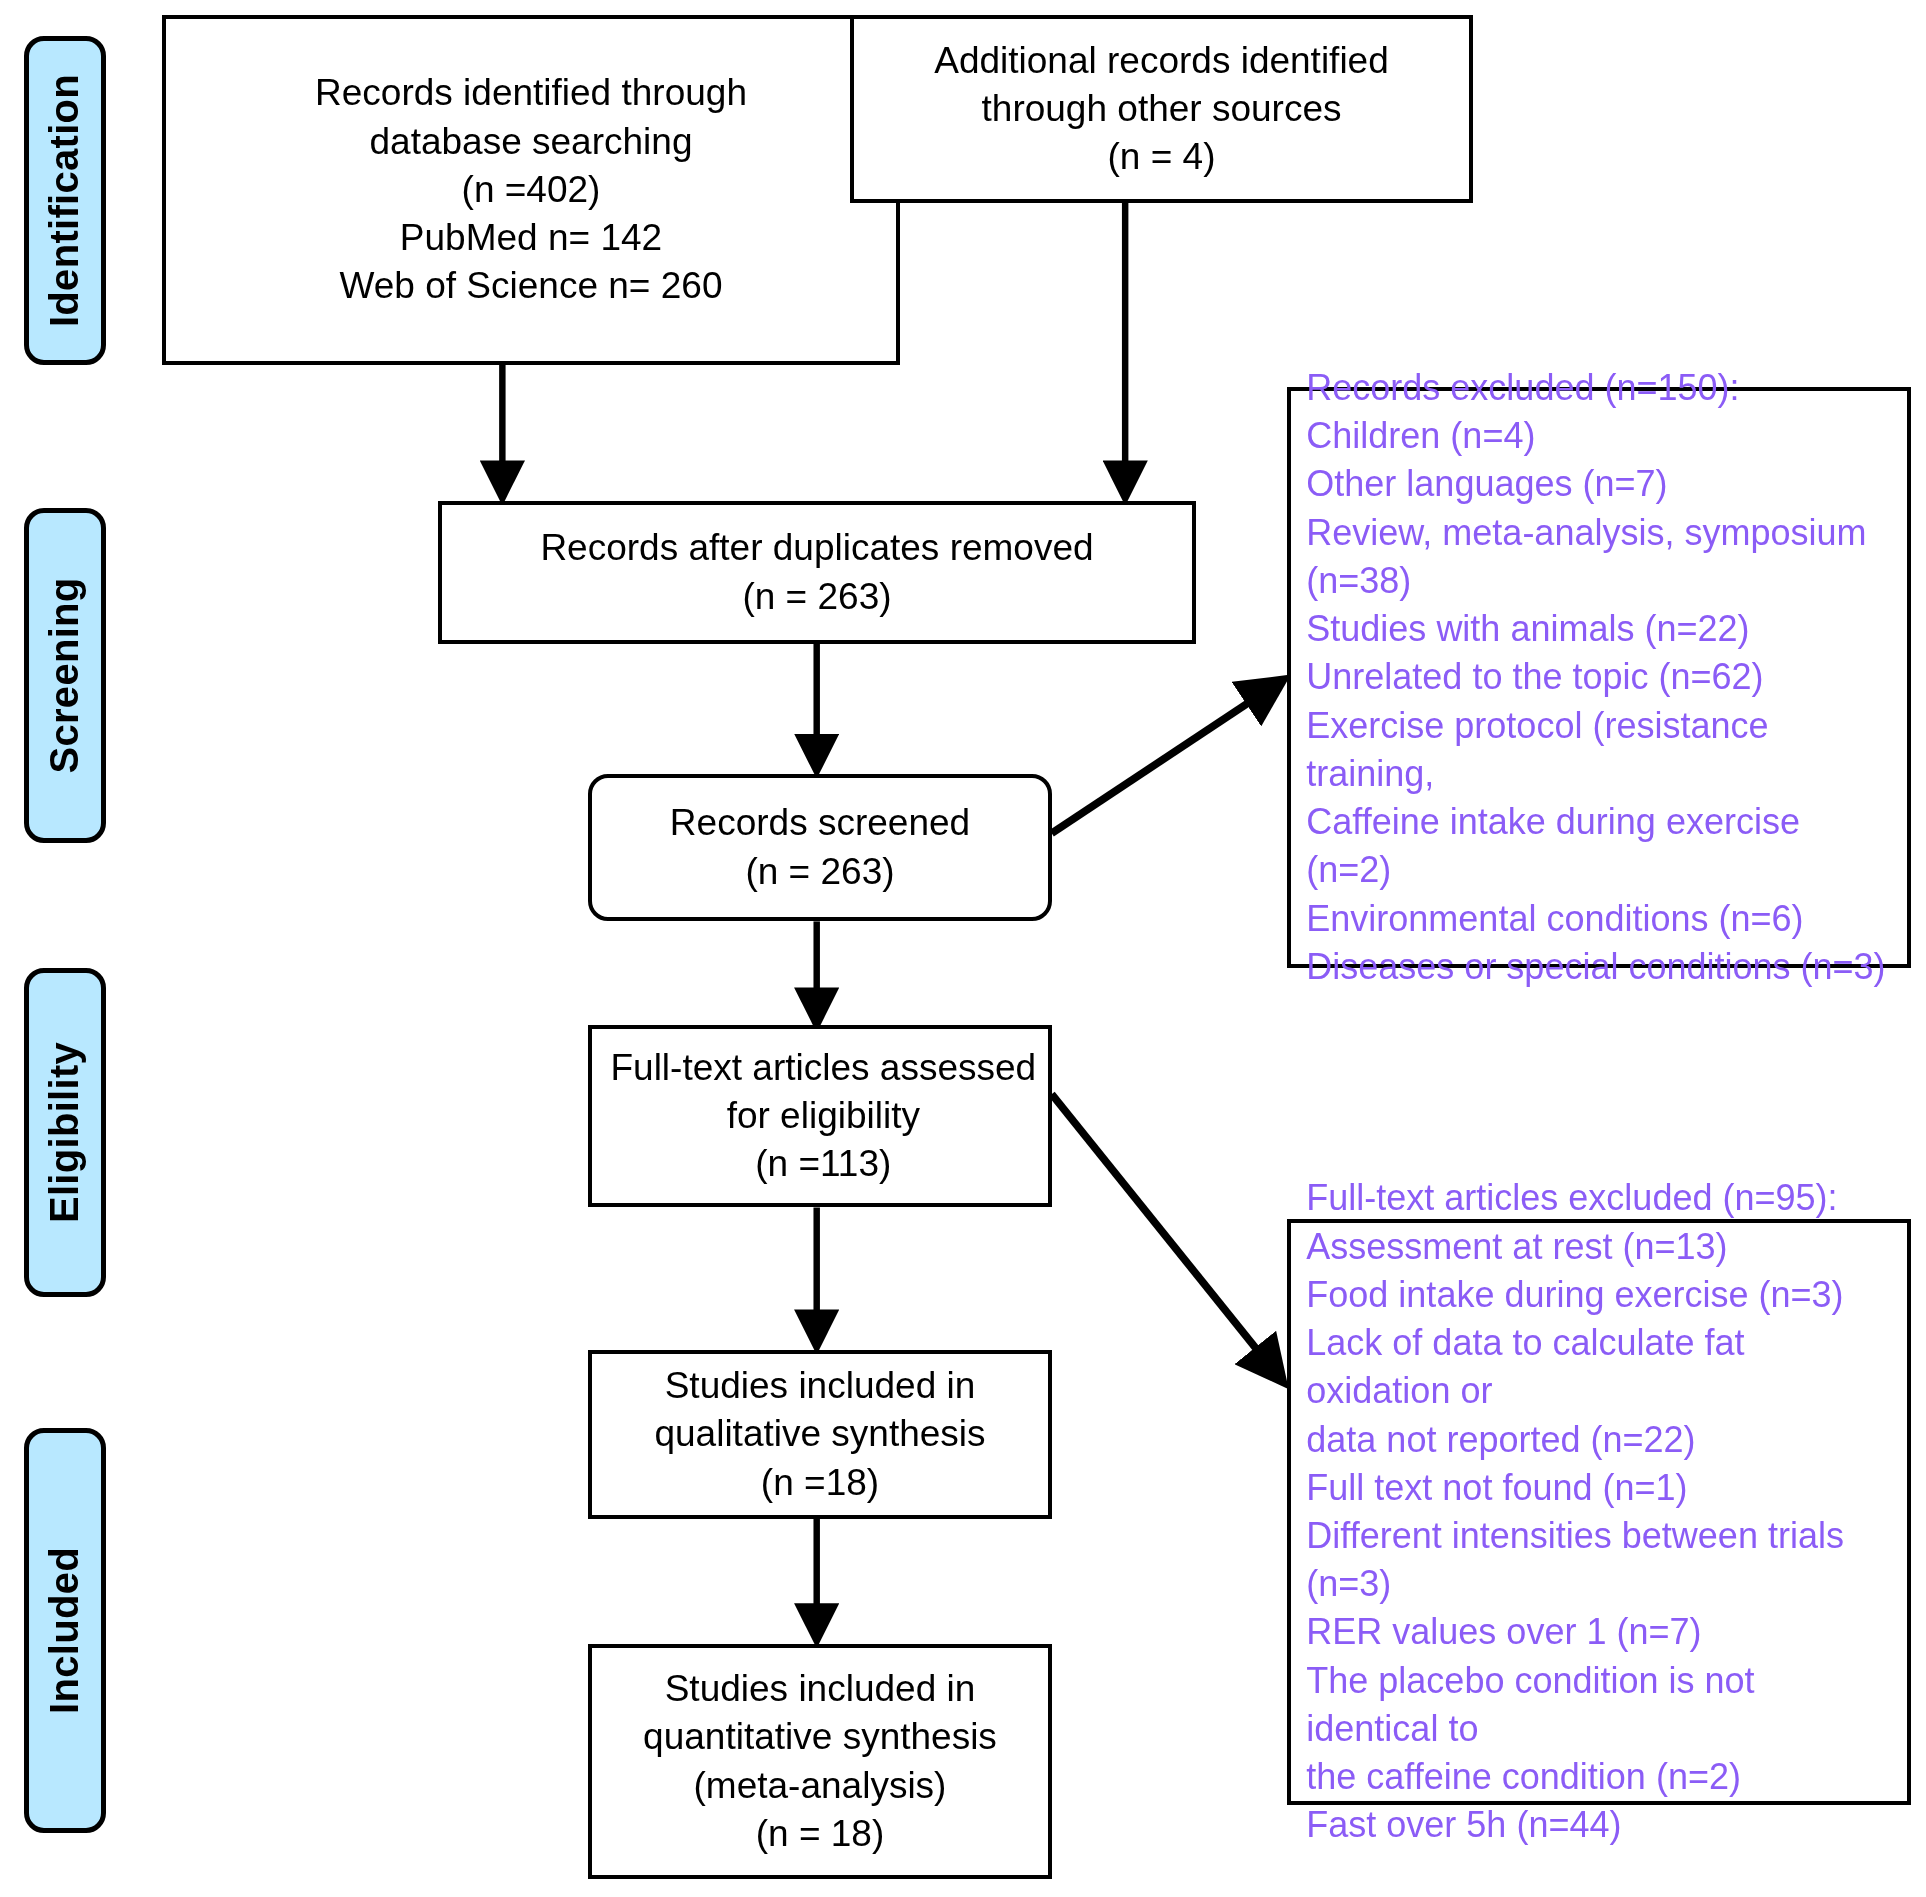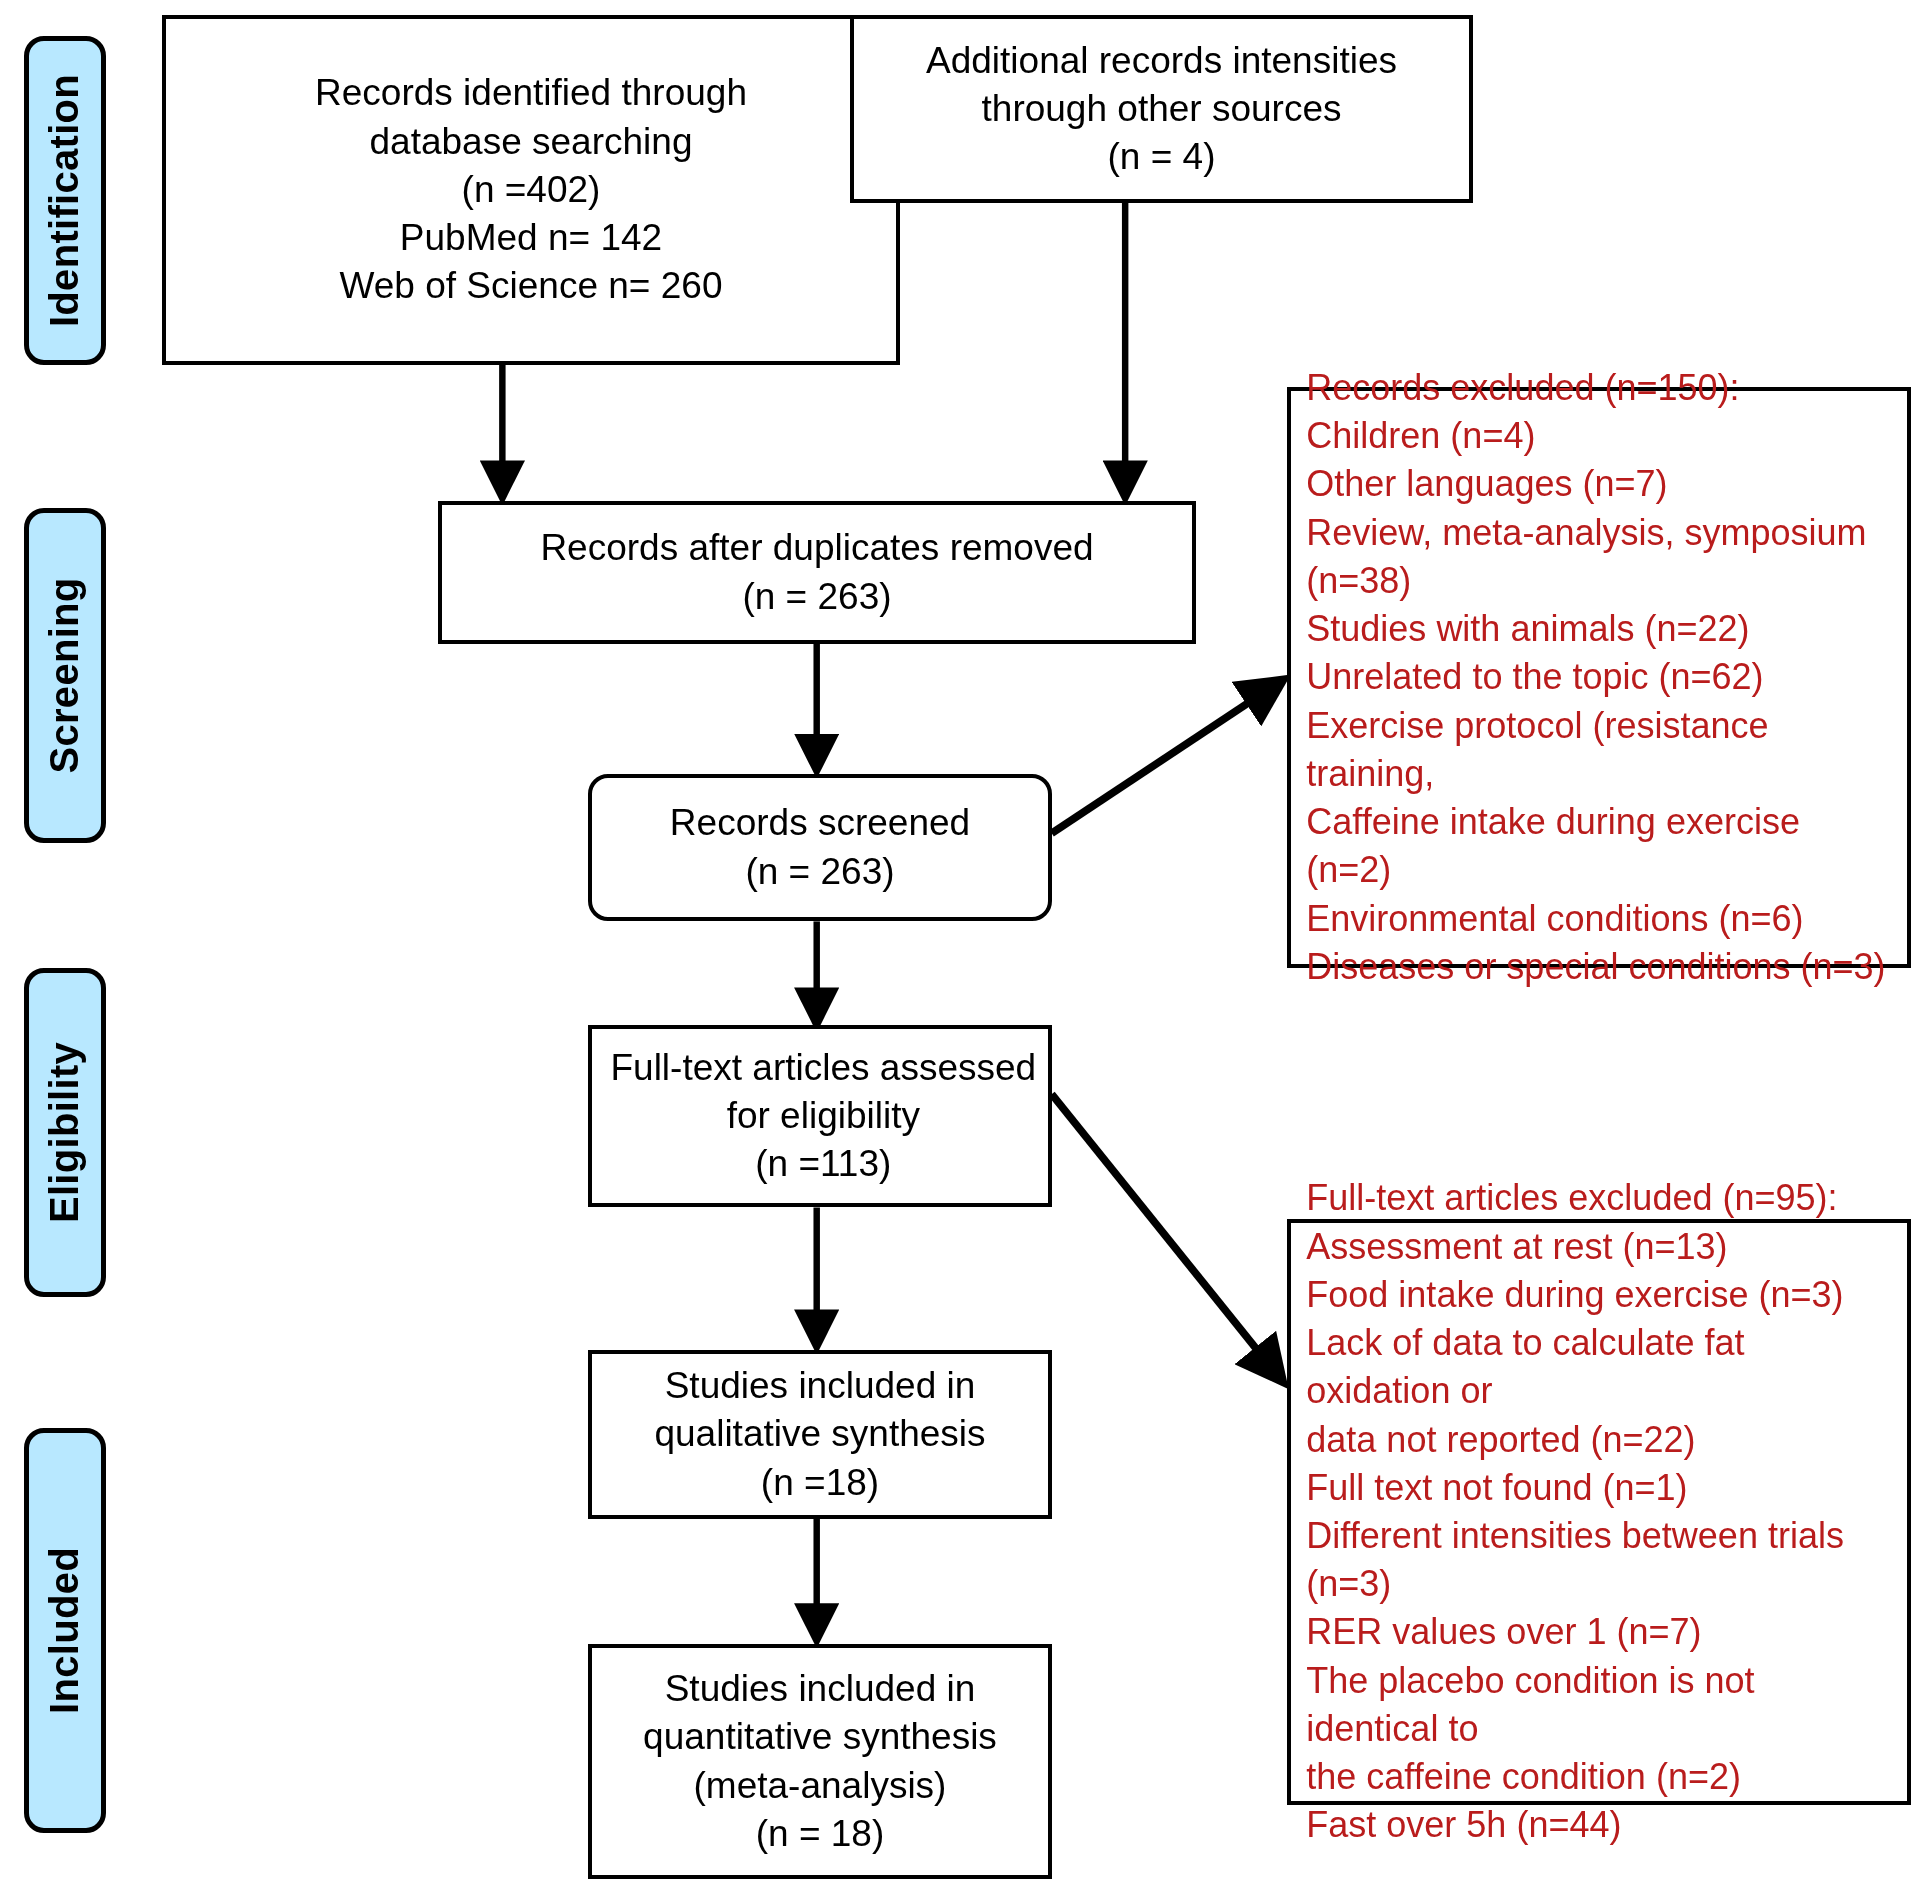--- a/index.html
+++ b/index.html
@@ -61,21 +61,21 @@
   
   .reason-box {
     position: absolute;
     background: #ffffff;
     border: 4.7px solid #000000;
     box-sizing: border-box;
     display: flex;
     flex-direction: column;
     justify-content: center;
     text-align: left;
-    color: #b91c1c;
+    color: #8b5cf6;
     font-size: 36px;
     line-height: 1.34;
     padding: 8.2px 15.3px;
   }
   .reason-box .ln { display: block; }
 
   
   #connectors {
     position: absolute;
     left: 0; top: 0;
@@ -131,21 +131,21 @@
 
   <div class="flow-box" style="left:162px; top:14.7px; width:738px; height:350px;">
     <span class="ln">Records identified through</span>
     <span class="ln">database searching</span>
     <span class="ln">(n =402)</span>
     <span class="ln">PubMed n= 142</span>
     <span class="ln">Web of Science n= 260</span>
   </div>
 
   <div class="flow-box" style="left:850px; top:14.7px; width:623px; height:188px;">
-    <span class="ln">Additional records intensities</span>
+    <span class="ln">Additional records identified</span>
     <span class="ln">through other sources</span>
     <span class="ln">(n = 4)</span>
   </div>
 
   <div class="flow-box" style="left:438px; top:501px; width:758px; height:143px;">
     <span class="ln">Records after duplicates removed</span>
     <span class="ln">(n = 263)</span>
   </div>
 
   <div class="flow-box" style="left:588px; top:774px; width:464px; height:147px;border-radius:20px;">

